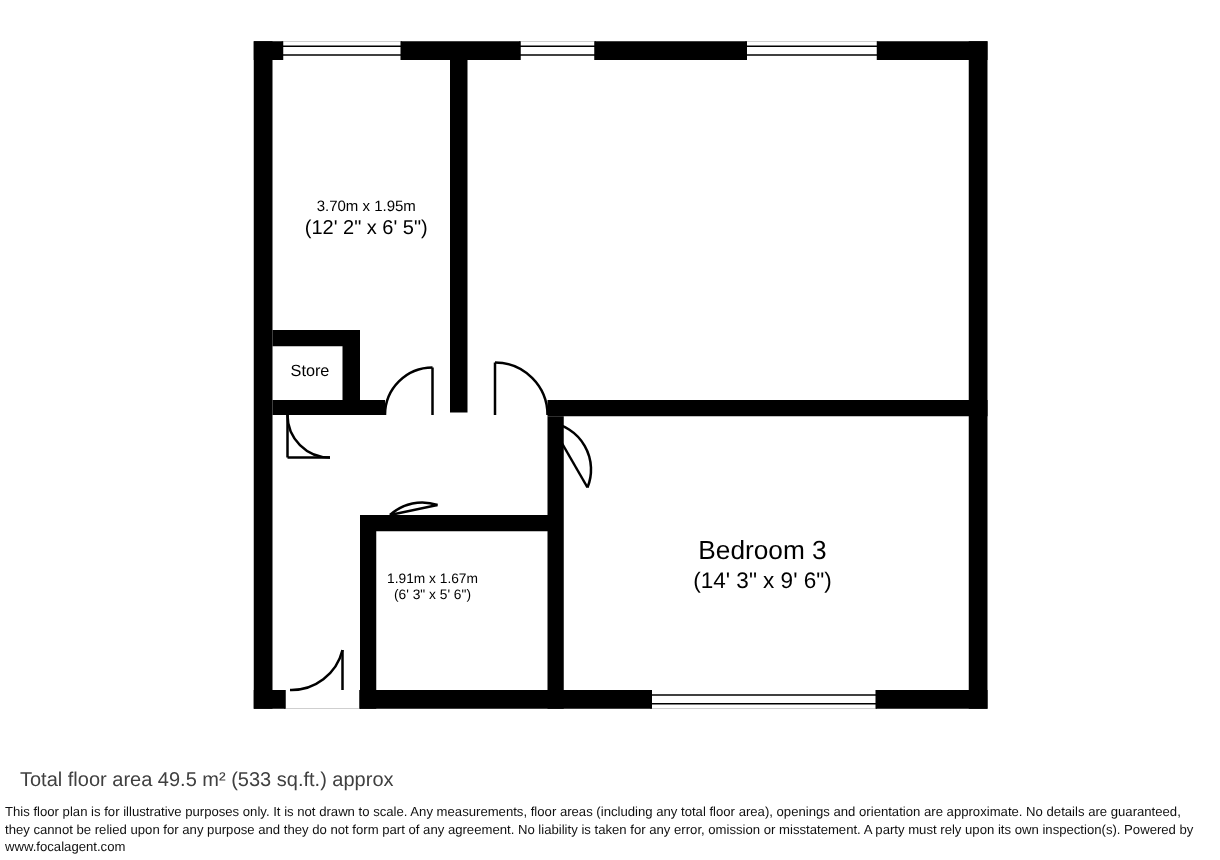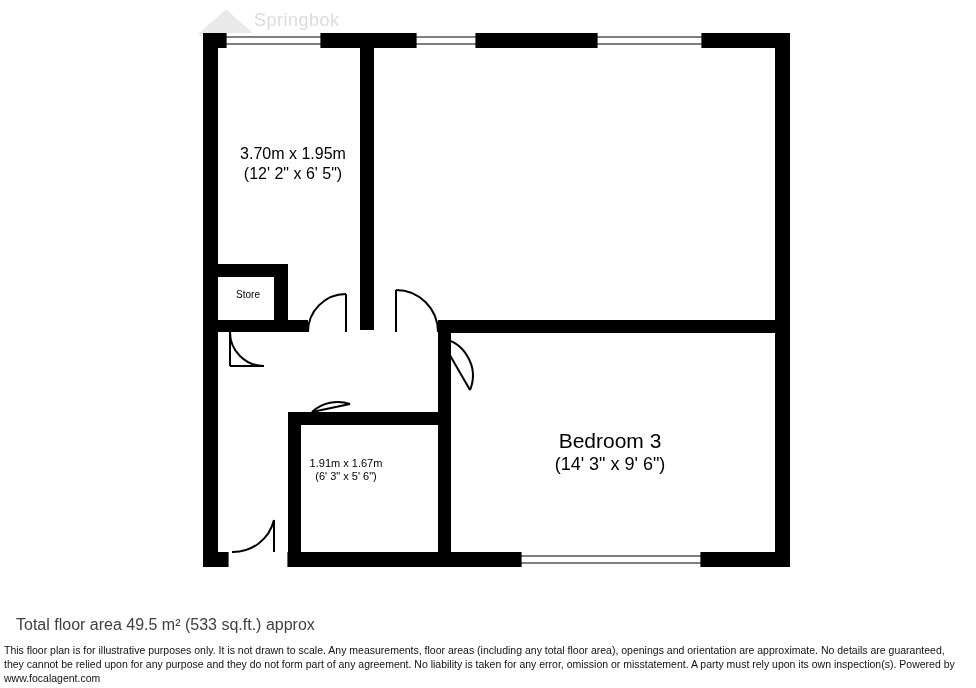--- a/index.html
+++ b/index.html
@@ -45,29 +45,29 @@
   }
   .room-label .rdimimp {
     display: block;
   }
   
   .lbl-big .rname { font-size: 21px; }
   .lbl-big .rdim { font-size: 18px; }
   .lbl-big .rdimimp { font-size: 18px; }
 
   .lbl-med .rname { font-size: 19px; }
-  .lbl-med .rdim { font-size: 16px; }
+  .lbl-med .rdim { font-size: 12px; margin-top: 14px; }
   .lbl-med .rdimimp { font-size: 16px; }
 
   .lbl-small .rname { font-size: 14px; }
   .lbl-small .rdim { font-size: 11px; }
   .lbl-small .rdimimp { font-size: 11px; }
 
   .lbl-hall { font-size: 21px; }
-  .lbl-store { font-size: 10px; }
+  .lbl-store { font-size: 13px; }
 
   
   .total-area {
     position: absolute;
     left: 16px;
     top: 616px;
     font-size: 16px;
     color: #404040;
   }
   .disclaimer {
@@ -103,30 +103,20 @@
     font-size: 7px;
     color: #9a9a9a;
     letter-spacing: 0.4px;
   }
 </style>
 </head>
 <body>
 
 <div id="floorplan">
 
-  <div class="watermark">
-    <svg width="190" height="48" viewBox="0 0 190 48">
-      <path d="M8 30 L30 10 L52 30 L52 44 L8 44 Z" fill="#b9b9b9"></path>
-      <path d="M4 31 L30 8 L56 31" fill="none" stroke="#b9b9b9" stroke-width="4"></path>
-      <rect x="20" y="33" width="9" height="11" fill="#ffffff"></rect>
-      <rect x="33" y="33" width="9" height="8" fill="#ffffff"></rect>
-    </svg>
-    <div class="wm-text">Springbok</div>
-    <div class="wm-sub">Sales Specialists and Lettings Agents</div>
-  </div>
 
   <svg class="plan-area" viewBox="0 0 976 600">
 
     <g>
 
       <rect x="203" y="33" width="587" height="15" fill="#000000"></rect>
 
       <rect x="203" y="552" width="587" height="15" fill="#000000"></rect>
 
       <rect x="203" y="33" width="15" height="534" fill="#000000"></rect>

